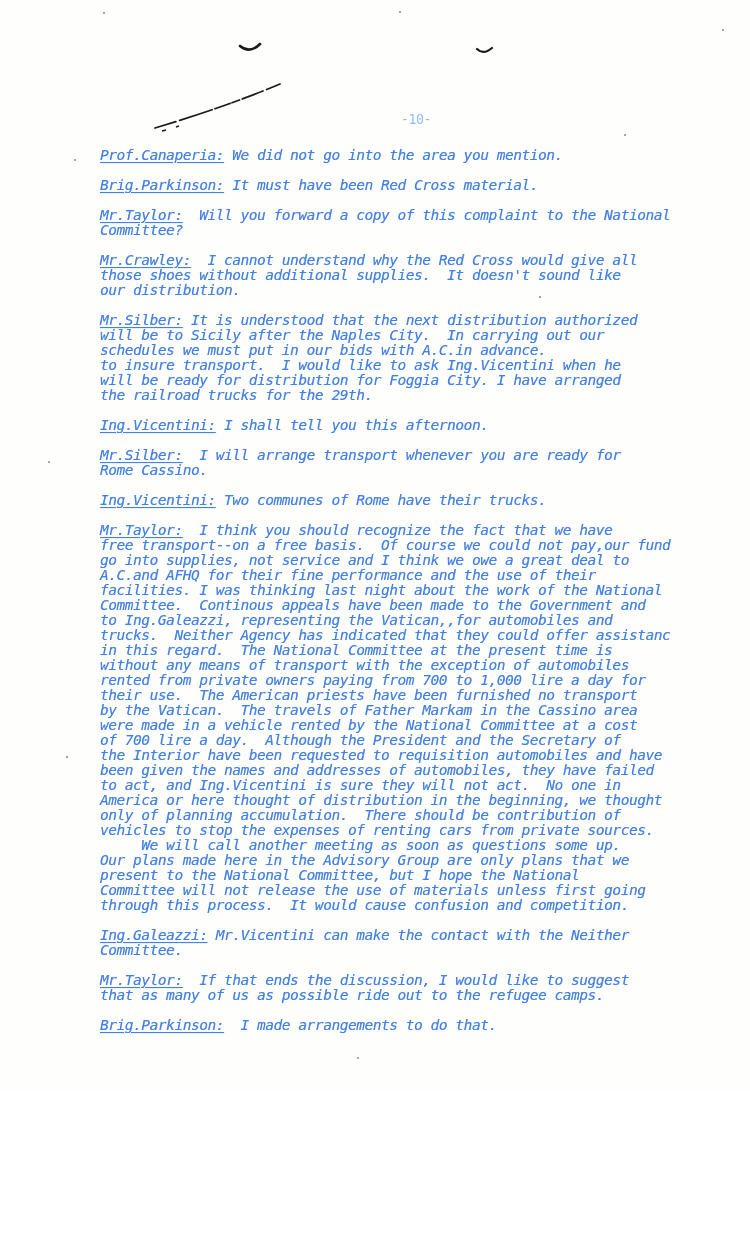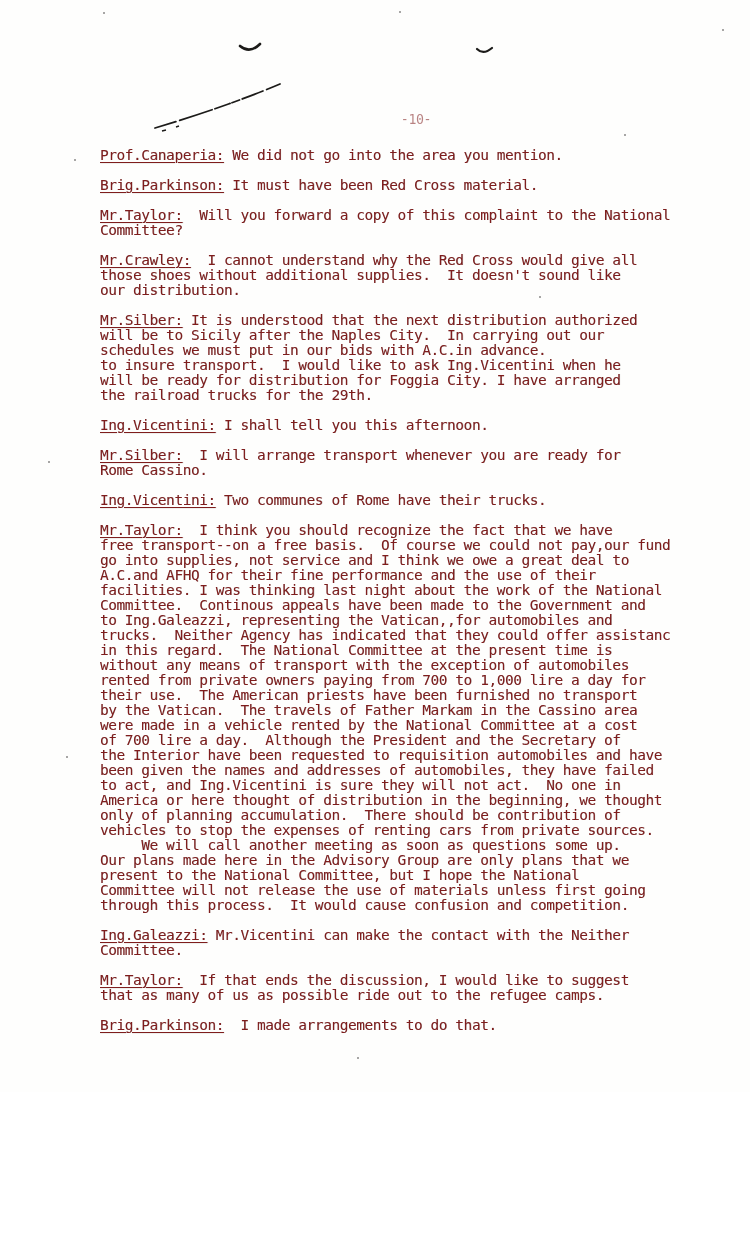--- a/index.html
+++ b/index.html
@@ -9,39 +9,40 @@
   }
   .page {
     position: relative;
     width: 750px;
     height: 1092px;
     background: #fefefd;
     overflow: hidden;
     font-family: "DejaVu Sans Mono", "Liberation Mono", monospace;
     font-size: 14.4px;
     line-height: 15px;
-    color: #7f1d1d;
+    color: #3b82f6;
     letter-spacing: -0.4px;
   }
   .text-col {
     position: absolute;
     left: 100px;
     top: 112px;
     width: 618px;
   }
   .page-number {
     text-align: center;
     opacity: 0.55;
     margin: 0 0 21px 14px;
     transform: scale(0.92);
   }
   p.para {
     margin: 9px 0 15px 0;
     white-space: pre-wrap;
     text-shadow: 0.3px 0.2px 0 rgba(40,38,35,0.35);
+    font-style: italic;
   }
   .speaker {
     text-decoration: underline;
     text-underline-offset: 2px;
     text-decoration-thickness: 1px;
   }
   svg.artifacts {
     position: absolute;
     left: 0;
     top: 0;

